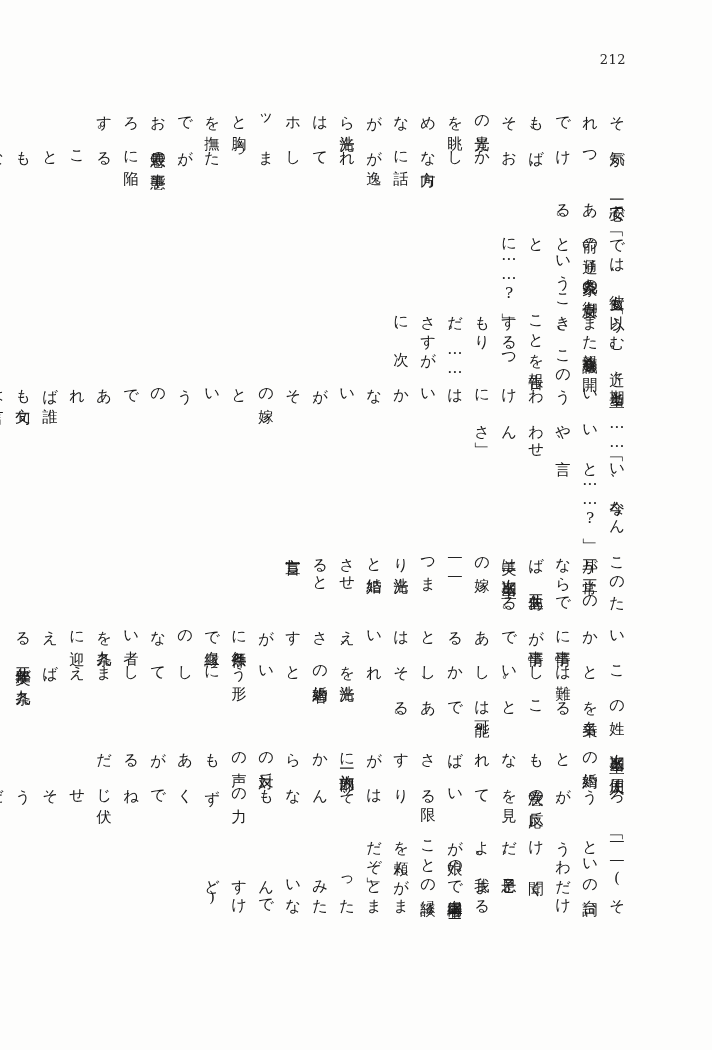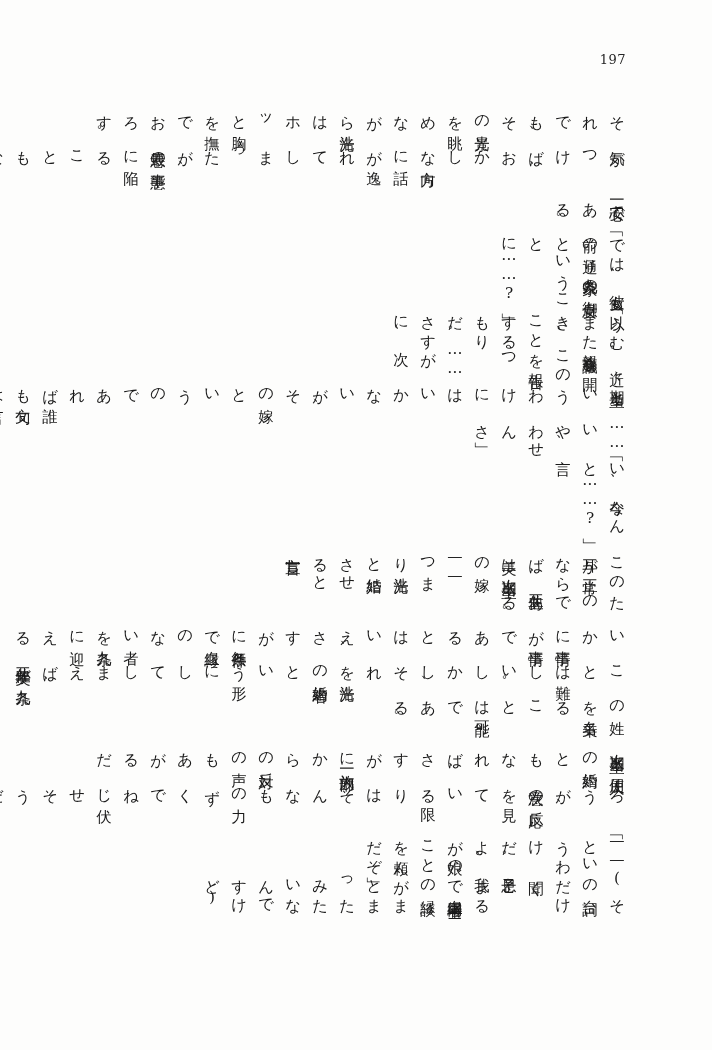--- a/index.html
+++ b/index.html
@@ -59,21 +59,21 @@
   }
   .col.indent {
     padding-top: 17px;
   }
 </style>
 </head>
 <body>
 
 <div class="page">
 
-  <div class="page-number">197</div>
+  <div class="page-number">212</div>
 
   <div class="text-body">
     <div class="col indent">それでも、その光景を眺めながら浩光はホッと胸を撫でおろす。</div>
     <div class="col">気がつけば、おかしな方向に話が逸れてしまったが、最悪の事態に陥ることもなく</div>
     <div class="col indent">一安心である。</div>
     <div class="col">「では、彼女も以前の通り九条家の御息女ということに……?」</div>
     <div class="col">「うむ。近々また親族会議を開き、このことを報告するつもりだ。……さすがに、次</div>
     <div class="col">期当主というわけにはいかないが、その嫁というのであれば誰も文句は言わんだろう。</div>
     <div class="col">……いや、言わせんさ」</div>
     <div class="col">「い、今なんと……?」</div>

